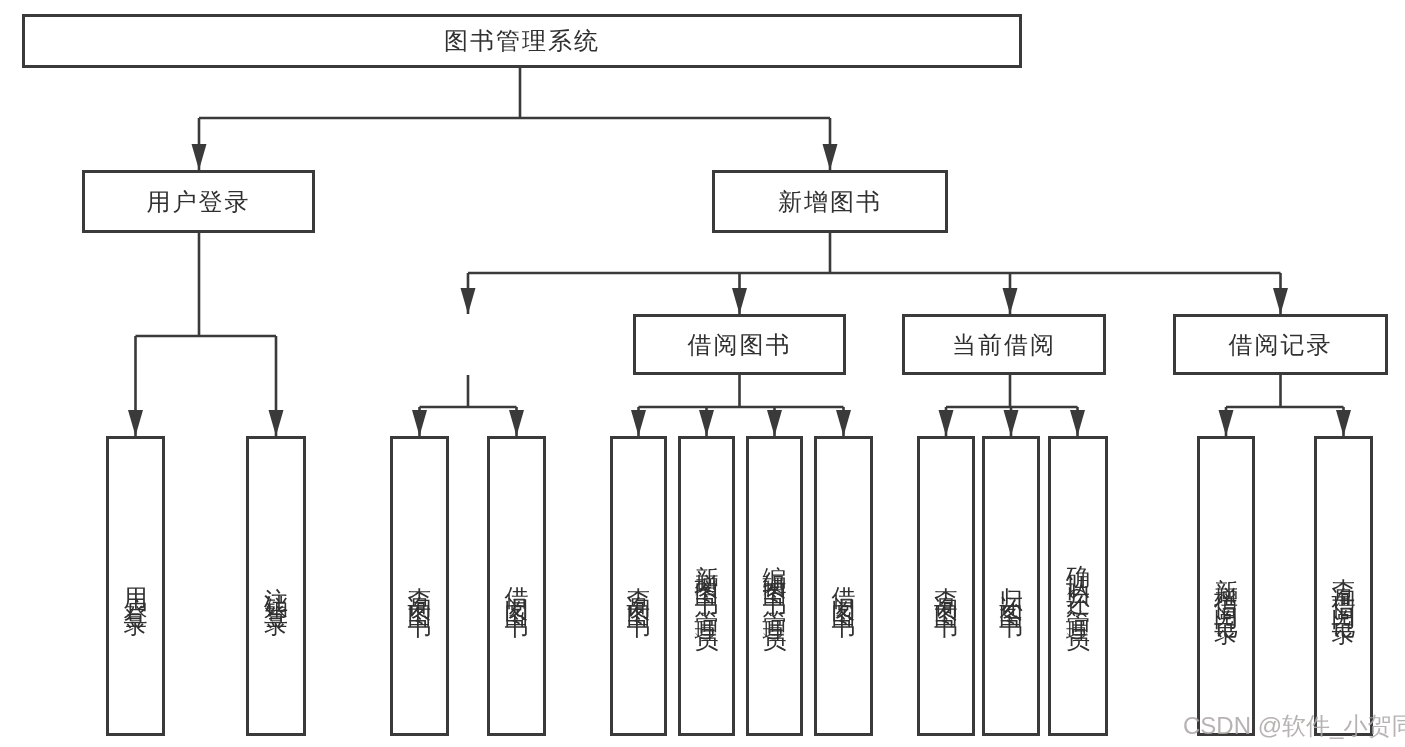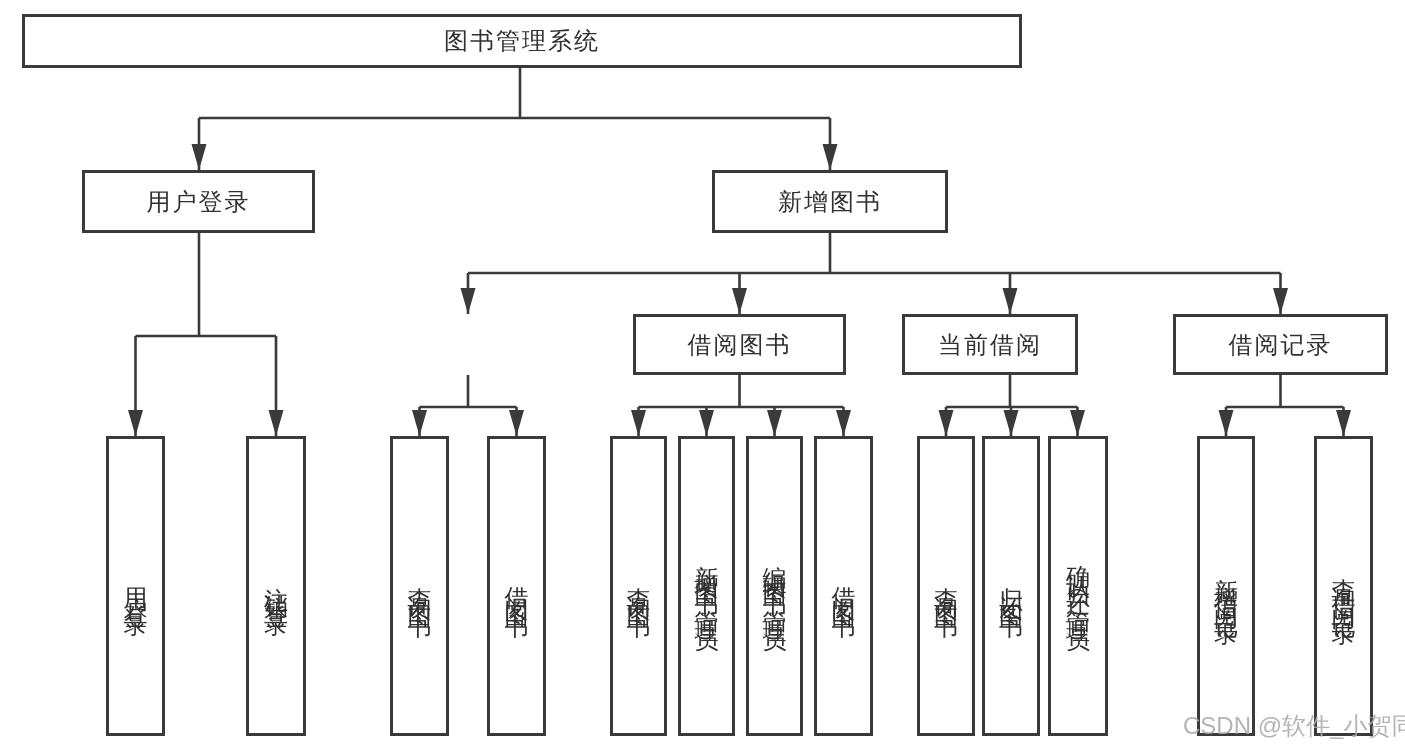--- a/index.html
+++ b/index.html
@@ -83,21 +83,21 @@
       <polygon points="1218.5,410 1233.5,410 1226,436" fill="#3a3a3a"></polygon>
       <polygon points="1336,410 1351,410 1343.5,436" fill="#3a3a3a"></polygon>
     </svg>
 
   <div class="box hbox" style="left:22px; top:14px; width:1000px; height:54px;">图书管理系统</div>
 
   <div class="box hbox" style="left:82px; top:170px; width:233px; height:63px;">用户登录</div>
   <div class="box hbox" style="left:712px; top:170px; width:236px; height:63px;">新增图书</div>
 
   <div class="box hbox" style="left:633px; top:314px; width:213px; height:61px;">借阅图书</div>
-  <div class="box hbox" style="left:902px; top:314px; width:176px; height:61px;">当前借阅</div>
+  <div class="box hbox" style="left:902px; top:314px; width:204px; height:61px;">当前借阅</div>
   <div class="box hbox" style="left:1173px; top:314px; width:215px; height:61px;">借阅记录</div>
 
   <div class="box vbox" style="left:106px; top:436px; width:59px; height:300px;">
     <span>用户登录</span>
   </div>
   <div class="box vbox" style="left:246px; top:436px; width:60px; height:300px;">
     <span>注销登录</span>
   </div>
 
   <div class="box vbox" style="left:390px; top:436px; width:59px; height:300px;">

